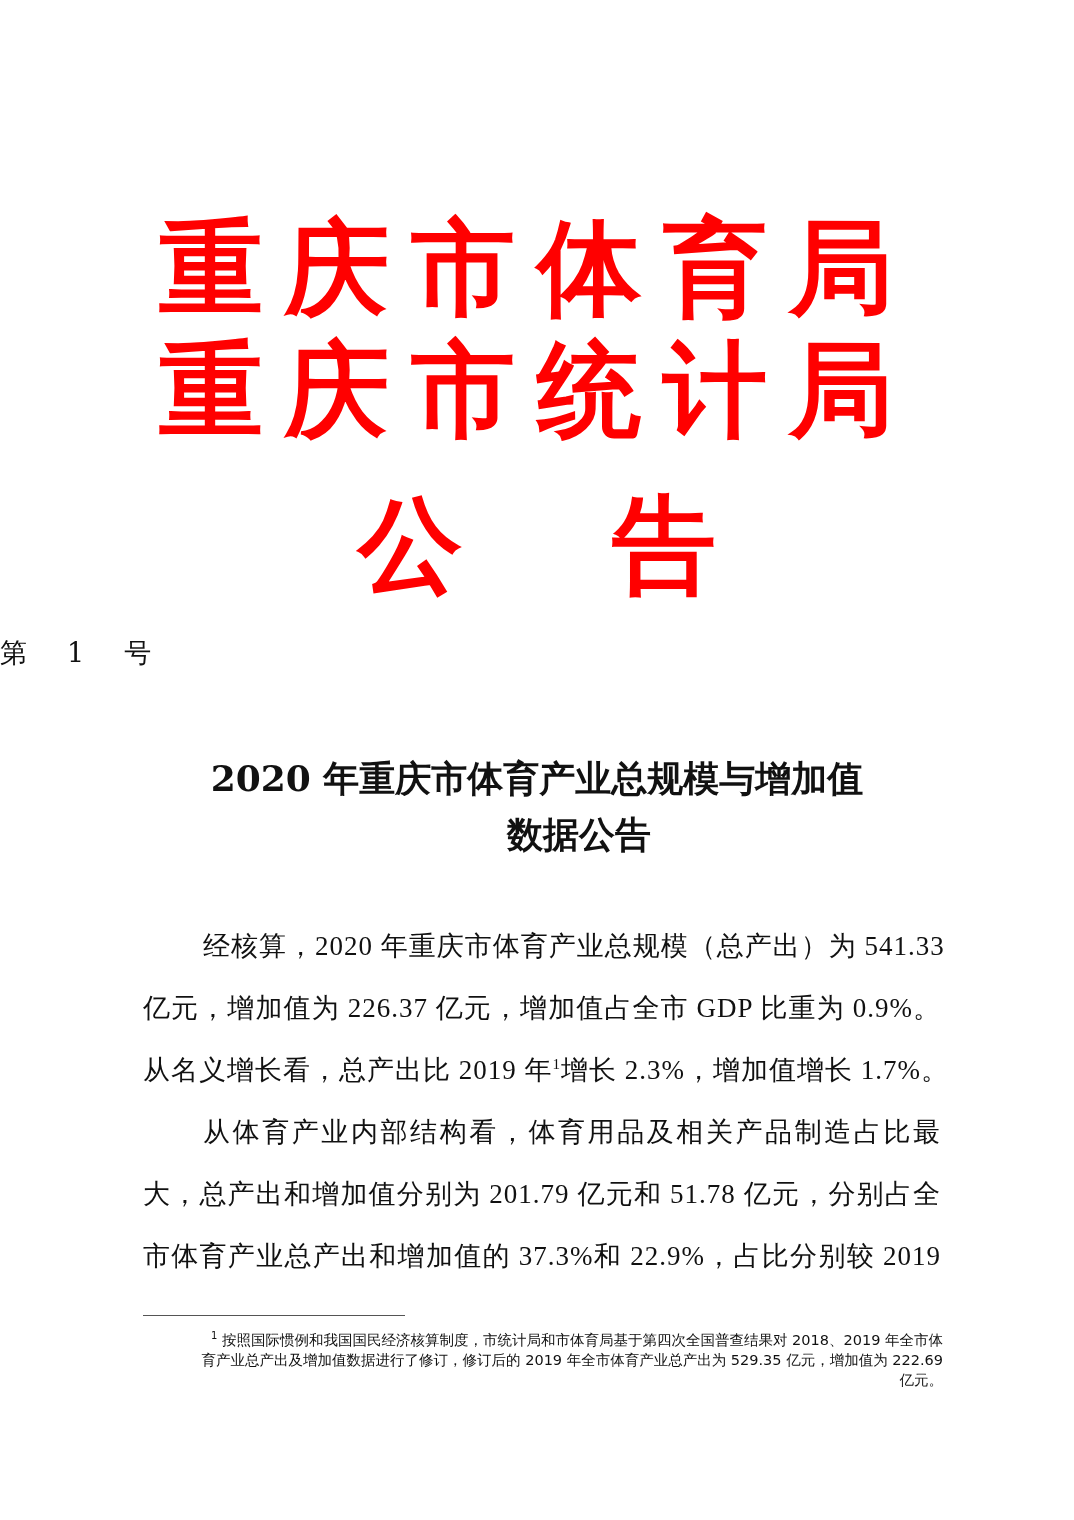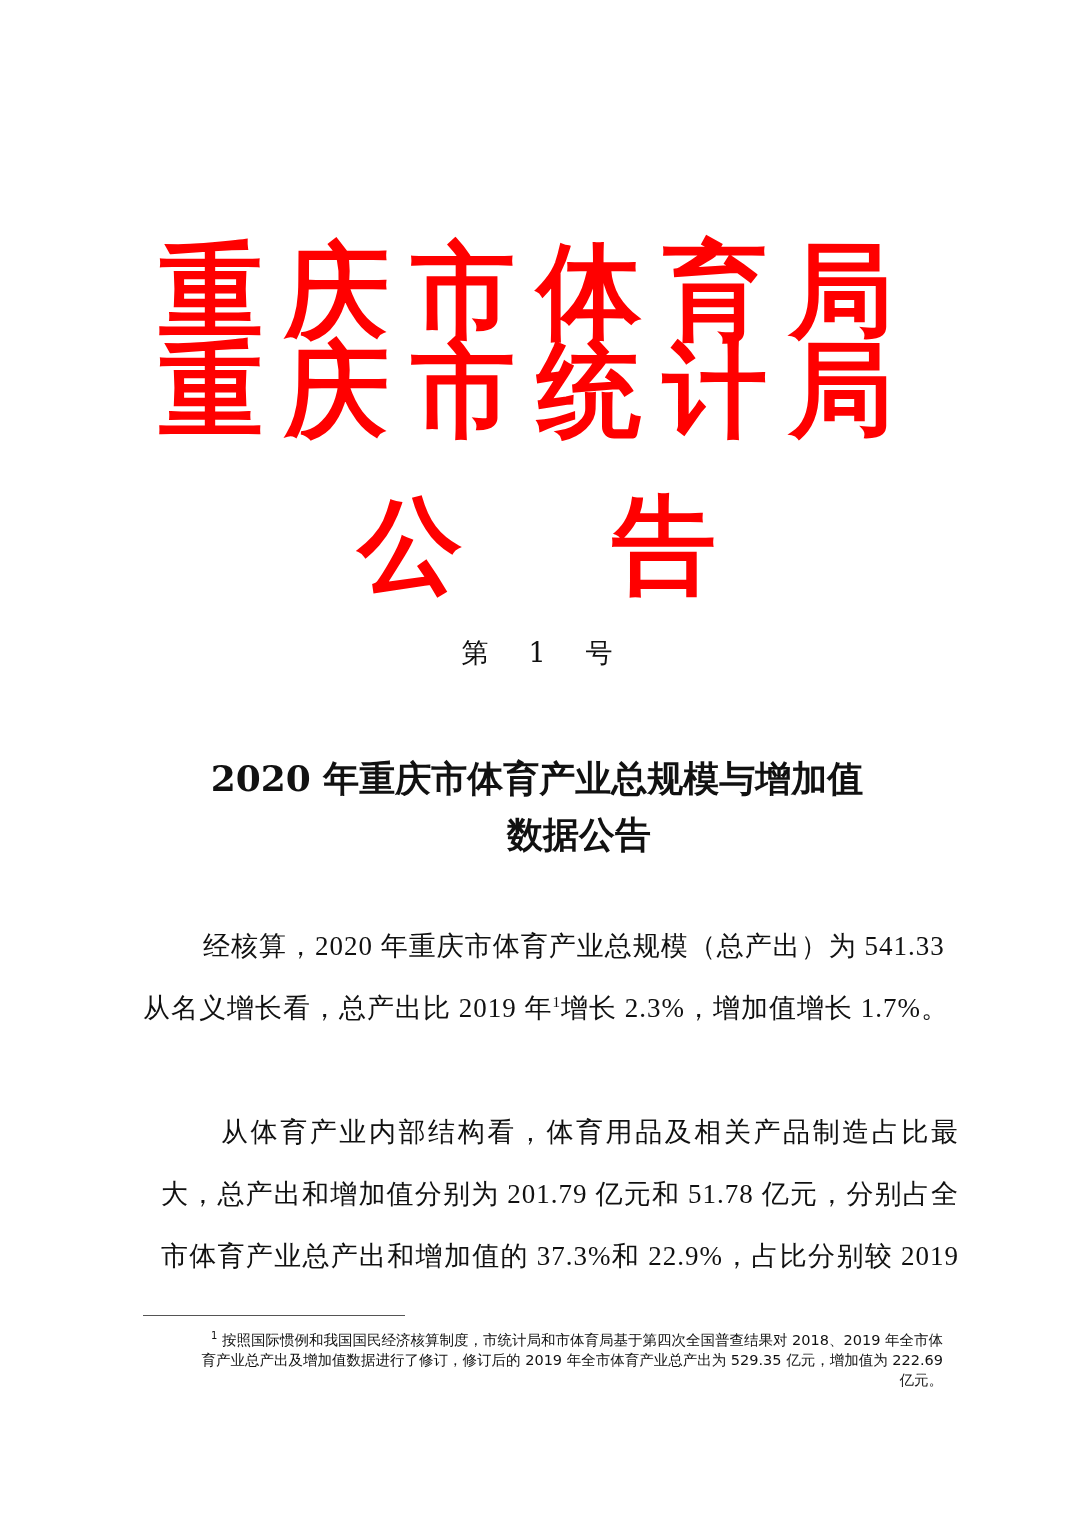--- a/index.html
+++ b/index.html
@@ -2,26 +2,26 @@
 <html><head>
   <meta charset="utf-8">
   <style>
     html, body { margin: 0; padding: 0; background: #ffffff; }
     body { width: 1074px; height: 1520px; position: relative; overflow: hidden; font-family: "DejaVu Serif", "Liberation Serif", serif; color: #111; }
     .header-line {
       position: absolute; left: 0; width: 1074px; text-align: center;
       color: #ff0000; font-family: "DejaVu Serif", serif; font-weight: bold;
       font-size: 104px; line-height: 130px; letter-spacing: 22px;
     }
-    #h1 { top: 226px; }
+    #h1 { top: 203px; }
     #h2 { top: 325px; }
     #h3 { top: 480px; letter-spacing: 0; }
     #h3 span.sp { display: inline-block; width: 150px; }
     .doc-num {
-      position: absolute; top: 633px; left: 0; width: 1074px; text-align: center;
+      position: absolute; top: 633px; left: 0; width: 1074px; 
       font-size: 27px; line-height: 40px; letter-spacing: 0;
     }
     .doc-num span.sp { display: inline-block; width: 40px; }
     .title {
       position: absolute; left: 0; width: 1074px; text-align: center;
       font-size: 36px; font-weight: bold; line-height: 56px;
       font-family: "DejaVu Serif", serif;
     }
     #t1 { top: 750px; }
     #t2 { top: 806px; margin-left: 42px; }
@@ -51,24 +51,25 @@
 <div class="header-line" id="h2">重庆市统计局</div>
 <div class="header-line" id="h3"><span>公</span><span class="sp"></span><span>告</span></div>
 
 <div class="doc-num"><span>第</span><span class="sp"></span><span>1</span><span class="sp"></span><span>号</span></div>
 
 <div class="title" id="t1">2020 年重庆市体育产业总规模与增加值</div>
 <div class="title" id="t2">数据公告</div>
 
 <div class="para" style="top: 915px;">
   <span class="line indent">经核算，2020 年重庆市体育产业总规模（总产出）为 541.33</span>
+  <span class="line">亿元，增加值为 226.37 亿元，增加值占全市 GDP 比重为 0.9%。</span>
   <span class="line"><span>从名义增长看，总产出比 2019 年</span><sup class="fn">1</sup><span>增长 2.3%，增加值增长 1.7%。</span></span>
 </div>
 
-<div class="para" style="top: 1101px; margin-left: 18px;">
+<div class="para" style="top: 1101px;">
   <span class="line indent">从体育产业内部结构看，体育用品及相关产品制造占比最</span>
   <span class="line">大，总产出和增加值分别为 201.79 亿元和 51.78 亿元，分别占全</span>
   <span class="line">市体育产业总产出和增加值的 37.3%和 22.9%，占比分别较 2019</span>
 </div>
 
 <div class="fn-rule"></div>
 
 <div class="footnote">
   <span class="line"><sup>1</sup><span> 按照国际惯例和我国国民经济核算制度，市统计局和市体育局基于第四次全国普查结果对 2018、2019 年全市体</span></span>
   <span class="line">育产业总产出及增加值数据进行了修订，修订后的 2019 年全市体育产业总产出为 529.35 亿元，增加值为 222.69</span>

